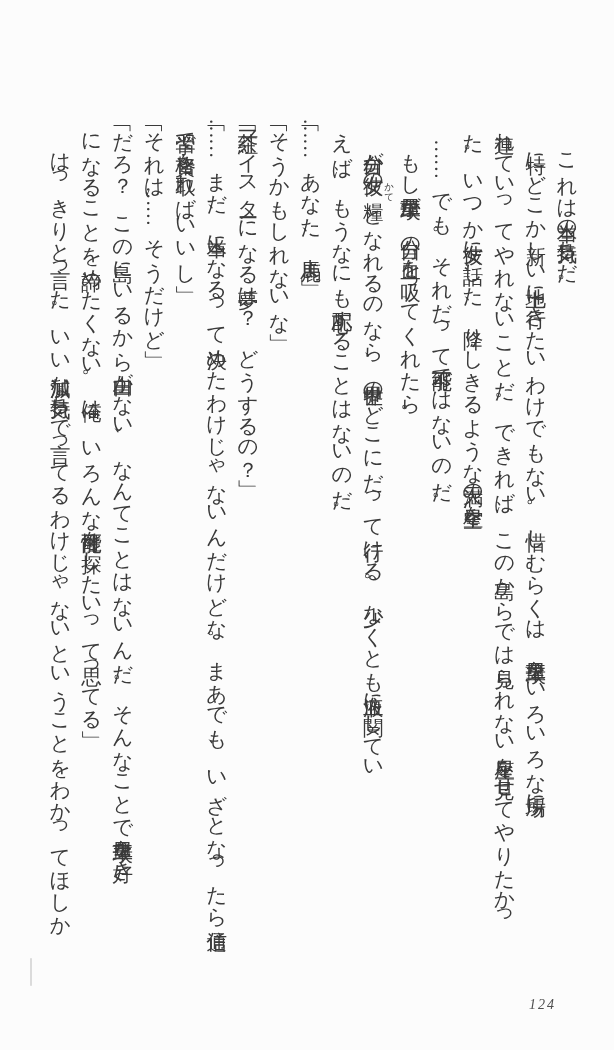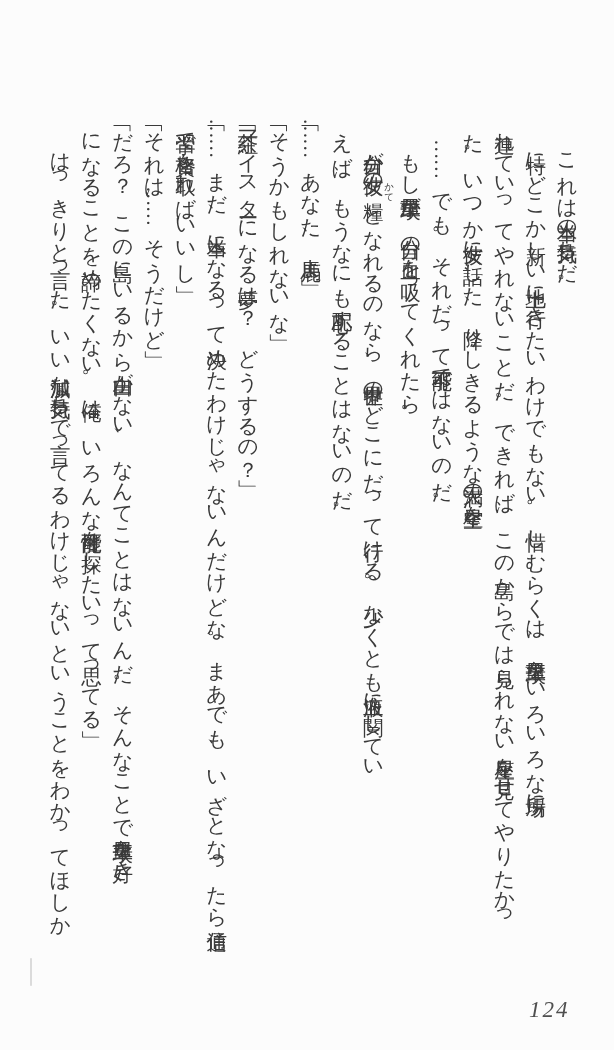--- a/index.html
+++ b/index.html
@@ -45,21 +45,21 @@
     font-size: 9.5px;
     letter-spacing: 0;
     color: var(--ink);
   }
   .page-number {
     position: absolute;
     left: 529px;
     top: 997px;
     font-family: "Liberation Serif", "DejaVu Serif", serif;
     font-style: italic;
-    font-size: 23px;
+    font-size: 14px;
     letter-spacing: 2px;
     color: var(--pagenum);
   }
   .scan-artifact {
     position: absolute;
     left: 30px;
     top: 958px;
     width: 2px;
     height: 28px;
     background: rgba(120,120,120,0.25);

